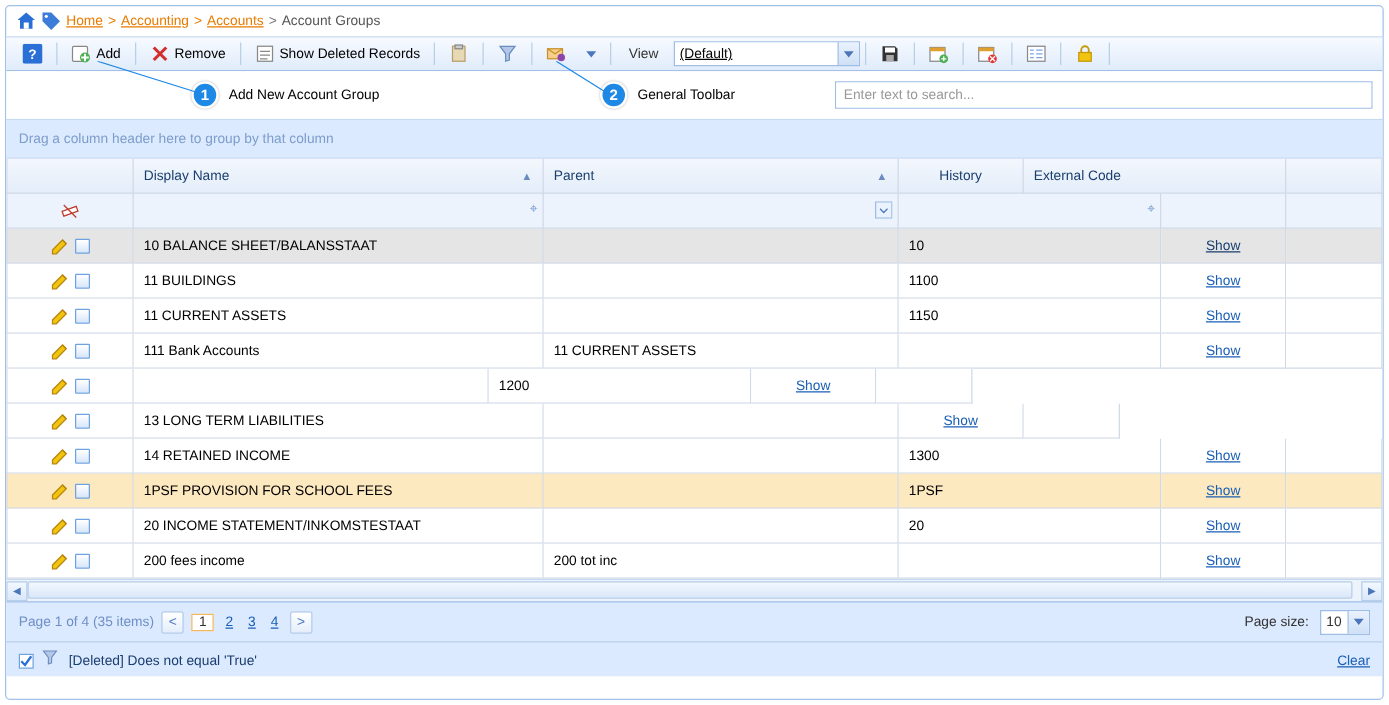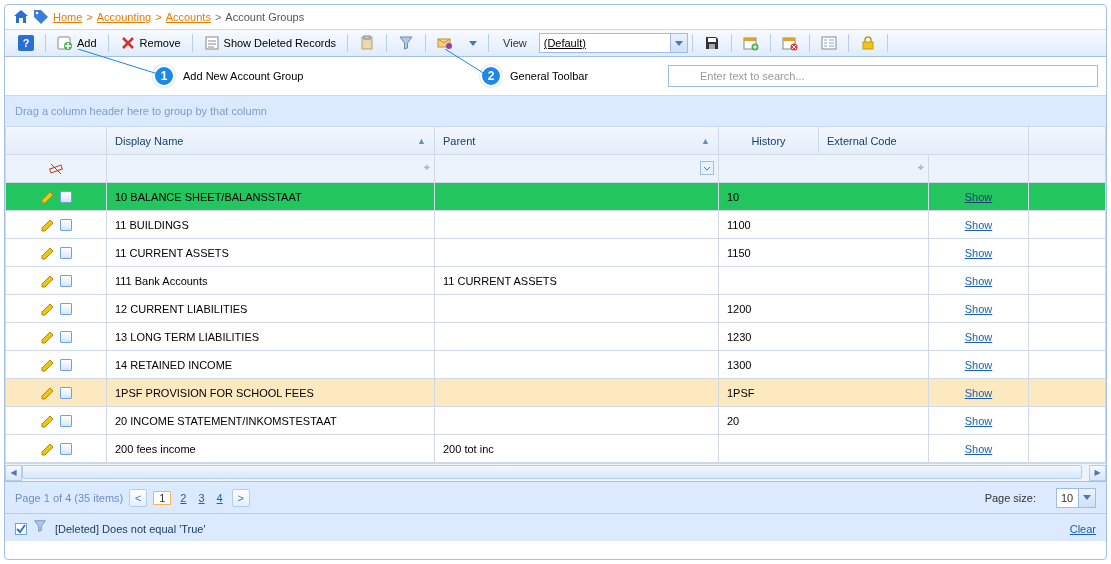--- a/index.html
+++ b/index.html
@@ -53,33 +53,33 @@
 
 .c-actions { width:102px; justify-content:center; gap:4px; border-left:1px solid #cfd9e8; }
 .c-name { width:328px; }
 .c-parent { width:284px; }
 .c-code { width:210px; }
 .c-hist { width:100px; justify-content:center; }
 .c-scroll { width:77px; }
 
 .grow .gcell { background:#fff; }
 .grow.highlight .gcell { background:#fde9c0; }
-.grow.selected .gcell { background:#22c55e; color:#000; }
+.grow.selected .gcell { background:#e5e5e5; color:#000; }
 .hist-link { color:#1a5fb4; text-decoration:underline; cursor:pointer; }
 .grow.selected .hist-link { color:#1a3e6e; }
 
 .row-edit { width:16px; height:16px; }
 .row-chk { width:12px; height:12px; border:1px solid #6fa3e0; background:linear-gradient(#fff,#d7e6fa); border-radius:1px; }
 
 
 .pager { background:#dceaff; border-top:1px solid #a3c0e8; padding:6px 10px; display:flex; align-items:center; gap:6px; color:#6e8fc4; height:32px; }
 .pager .pbtn { width:18px; height:18px; border:1px solid #b6cdea; background:linear-gradient(#fff,#e4eefb); border-radius:2px; display:flex; align-items:center; justify-content:center; color:#4a77bb; cursor:pointer; }
 .pager .pnum { color:#1a5fb4; text-decoration:underline; cursor:pointer; padding:0 3px; }
 .pager .pnum.active { background:#fff; border:1px solid #f4b75f; text-decoration:none; padding:0 5px; color:#333; }
-.pager .right { margin-left:auto; display:flex; align-items:center; gap:20px; color:#333; }
+.pager .right { margin-left:auto; display:flex; align-items:center; gap:9px; color:#333; }
 .pager .size-dd { border:1px solid #9ebde5; background:#fff; height:20px; width:40px; display:flex; align-items:center; }
 .pager .size-dd span { padding:0 4px; flex:1; }
 
 
 .filterbar { background:#dceaff; border-top:1px solid #b6cdea; padding:6px 10px; display:flex; align-items:flex-end; gap:6px; color:#333; height:28px; }
 .filterbar .chk { width:12px; height:12px; border:1px solid #6fa3e0; background:#fff; display:inline-flex; align-items:center; justify-content:center; }
 .filterbar .expr { color:#1a3e6e; }
 .filterbar .clear { margin-left:auto; color:#1a5fb4; text-decoration:underline; cursor:pointer; }
 
 
@@ -231,21 +231,21 @@
     <svg style="position:absolute; left:63px; top:-8px; width:100px; height:30px;">
         <line x1="10" y1="0" x2="90" y2="25" stroke="#1e88e5"></line>
       </svg>
     <div class="callout" style="left:475px; top:8px;">
       <span class="num">2</span>
       <span>General Toolbar</span>
     </div>
     <svg style="position:absolute; left:430px; top:-8px; width:60px; height:30px;">
         <line x1="10" y1="0" x2="50" y2="25" stroke="#1e88e5"></line>
       </svg>
-    <div class="search" style="position:absolute; right:8px; top:8px;padding-left:25px;">
+    <div class="search" style="position:absolute; right:8px; top:8px;">
       <input placeholder="Enter text to search..." style="">
     </div>
   </div>
 
   <div class="group-panel">Drag a column header here to group by that column</div>
 
   <div class="grid">
     <div class="ghead">
       <div class="gcell c-actions"></div>
       <div class="gcell c-name">
@@ -357,39 +357,37 @@
           <div class="gcell c-scroll"></div>
         </div>
         <div class="grow">
           <div class="gcell c-actions">
             <span class="row-edit"><svg viewBox="0 0 16 16">
                 <path d="M2 11l8-8 3 3-8 8H2z" fill="#f1c40f" stroke="#b8860b"></path>
                 <path d="M10 3l3 3" stroke="#b8860b"></path>
               </svg></span>
             <span class="row-chk"></span>
           </div>
-          <div class="gcell c-name">12 CURRENT LIABILITIES</div>
           <div class="gcell c-parent"></div>
           <div class="gcell c-code">1200</div>
           <div class="gcell c-hist">
             <a class="hist-link">Show</a>
           </div>
           <div class="gcell c-scroll"></div>
         </div>
         <div class="grow">
           <div class="gcell c-actions">
             <span class="row-edit"><svg viewBox="0 0 16 16">
                 <path d="M2 11l8-8 3 3-8 8H2z" fill="#f1c40f" stroke="#b8860b"></path>
                 <path d="M10 3l3 3" stroke="#b8860b"></path>
               </svg></span>
             <span class="row-chk"></span>
           </div>
           <div class="gcell c-name">13 LONG TERM LIABILITIES</div>
           <div class="gcell c-parent"></div>
-          <div class="gcell c-code">1230</div>
           <div class="gcell c-hist">
             <a class="hist-link">Show</a>
           </div>
           <div class="gcell c-scroll"></div>
         </div>
         <div class="grow">
           <div class="gcell c-actions">
             <span class="row-edit"><svg viewBox="0 0 16 16">
                 <path d="M2 11l8-8 3 3-8 8H2z" fill="#f1c40f" stroke="#b8860b"></path>
                 <path d="M10 3l3 3" stroke="#b8860b"></path>

